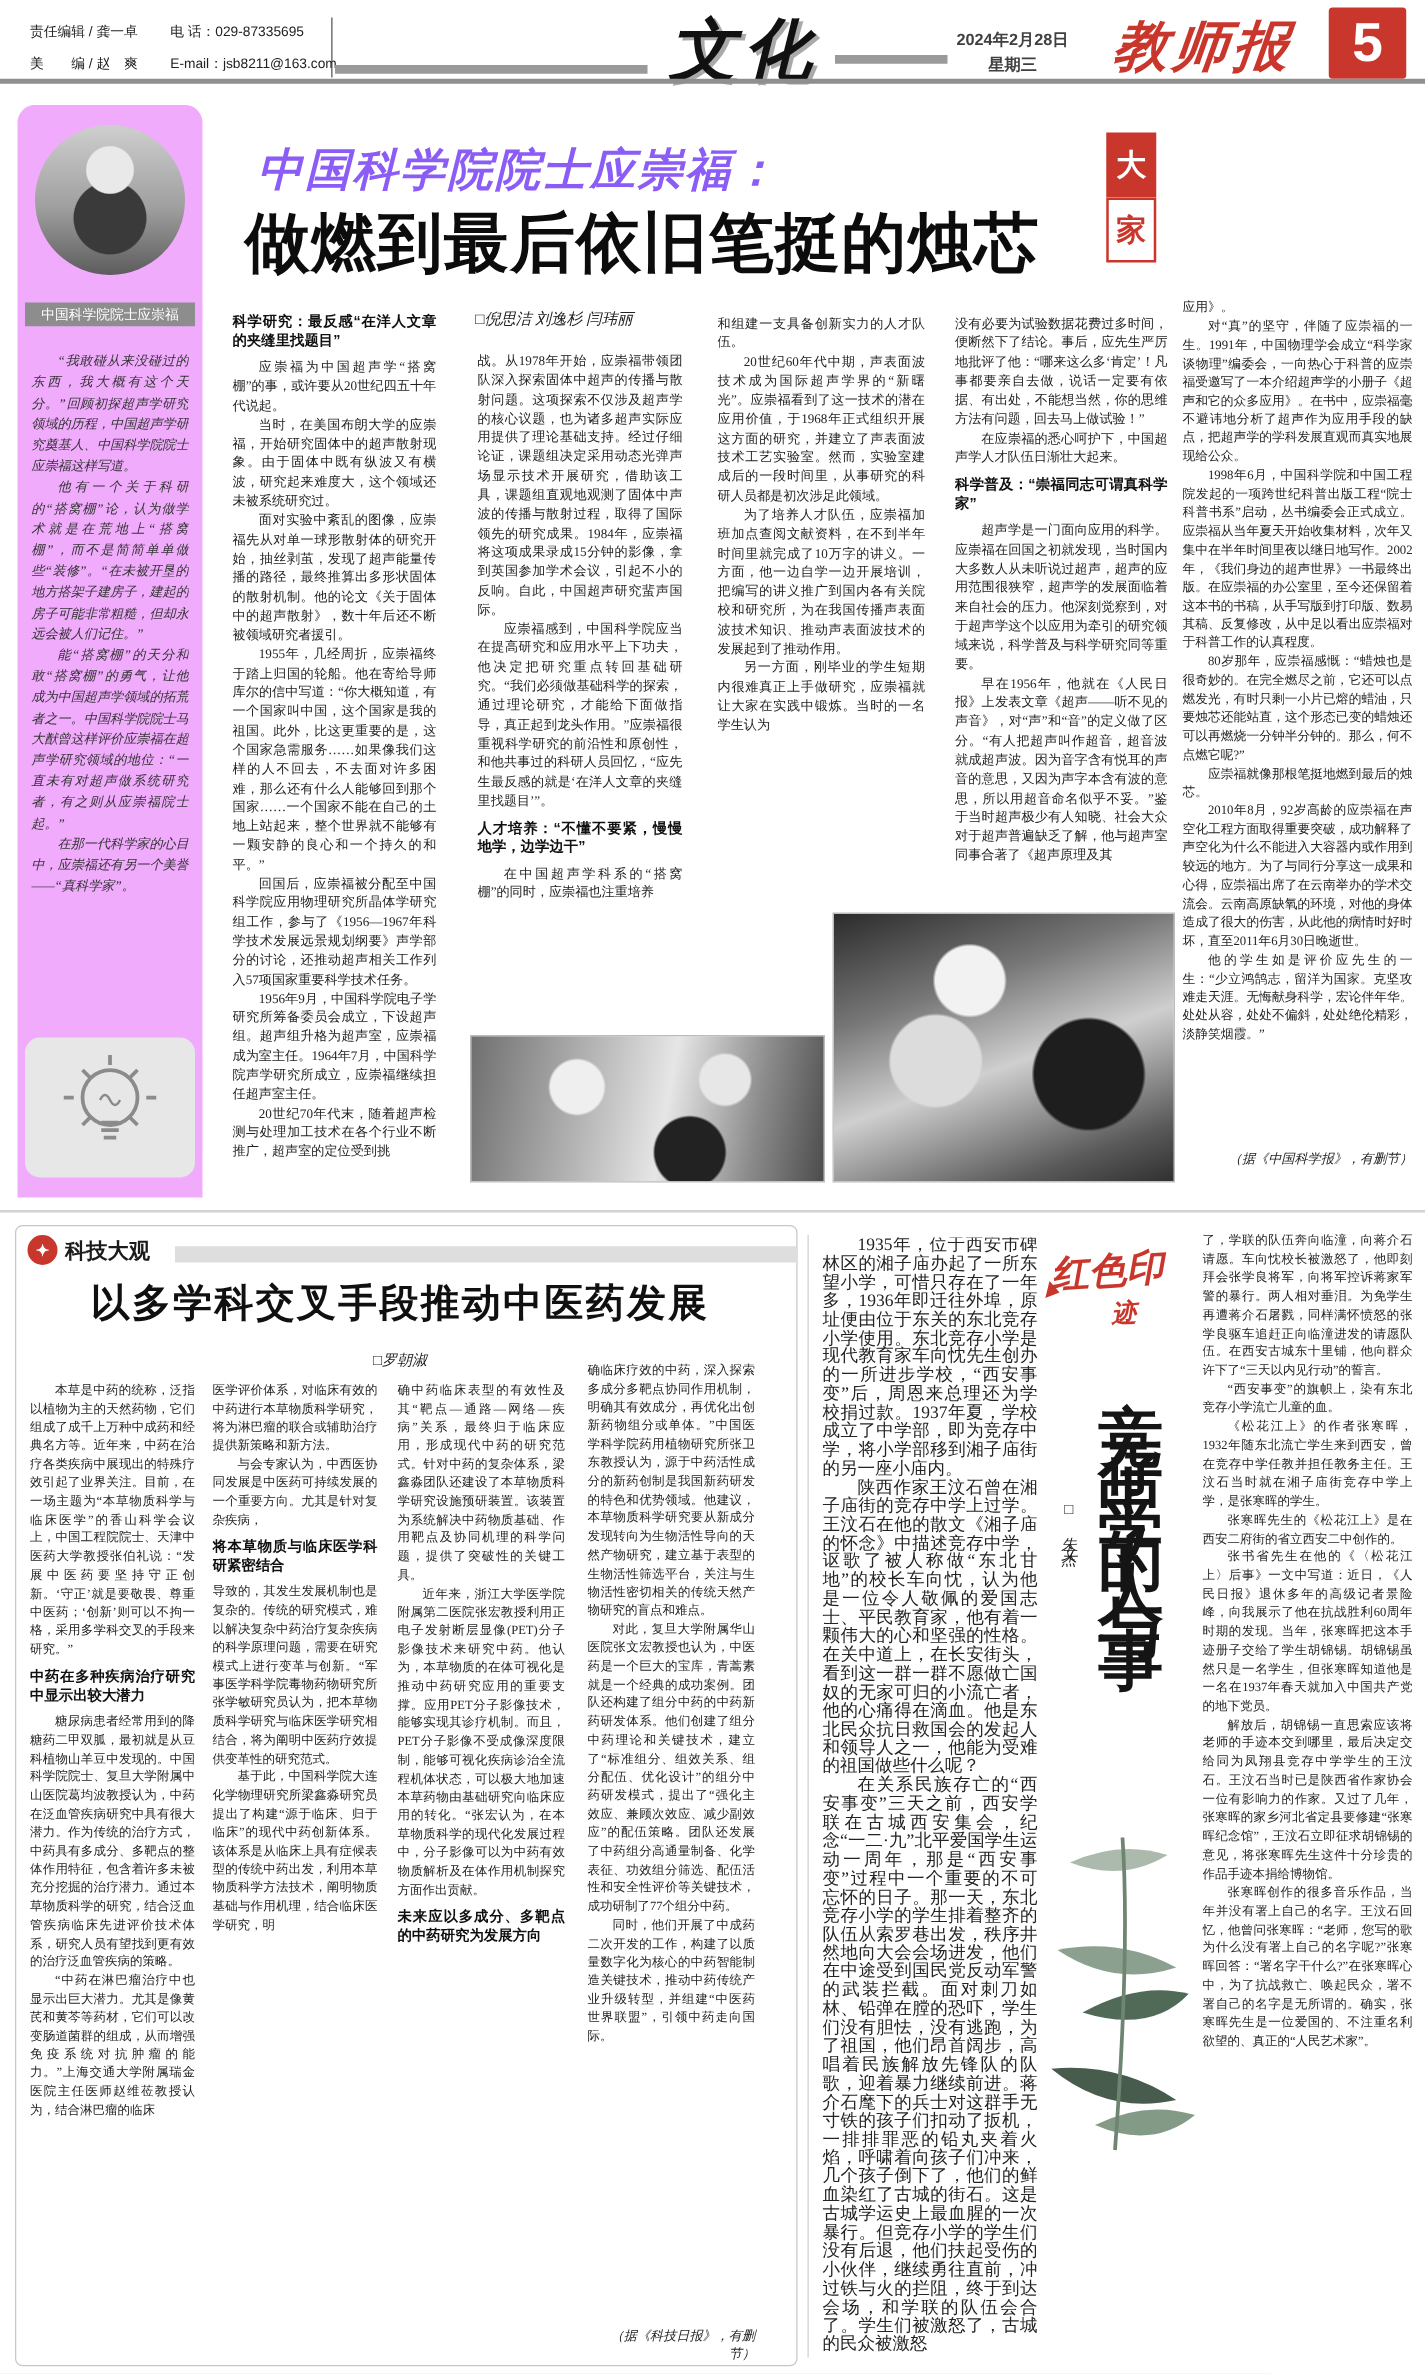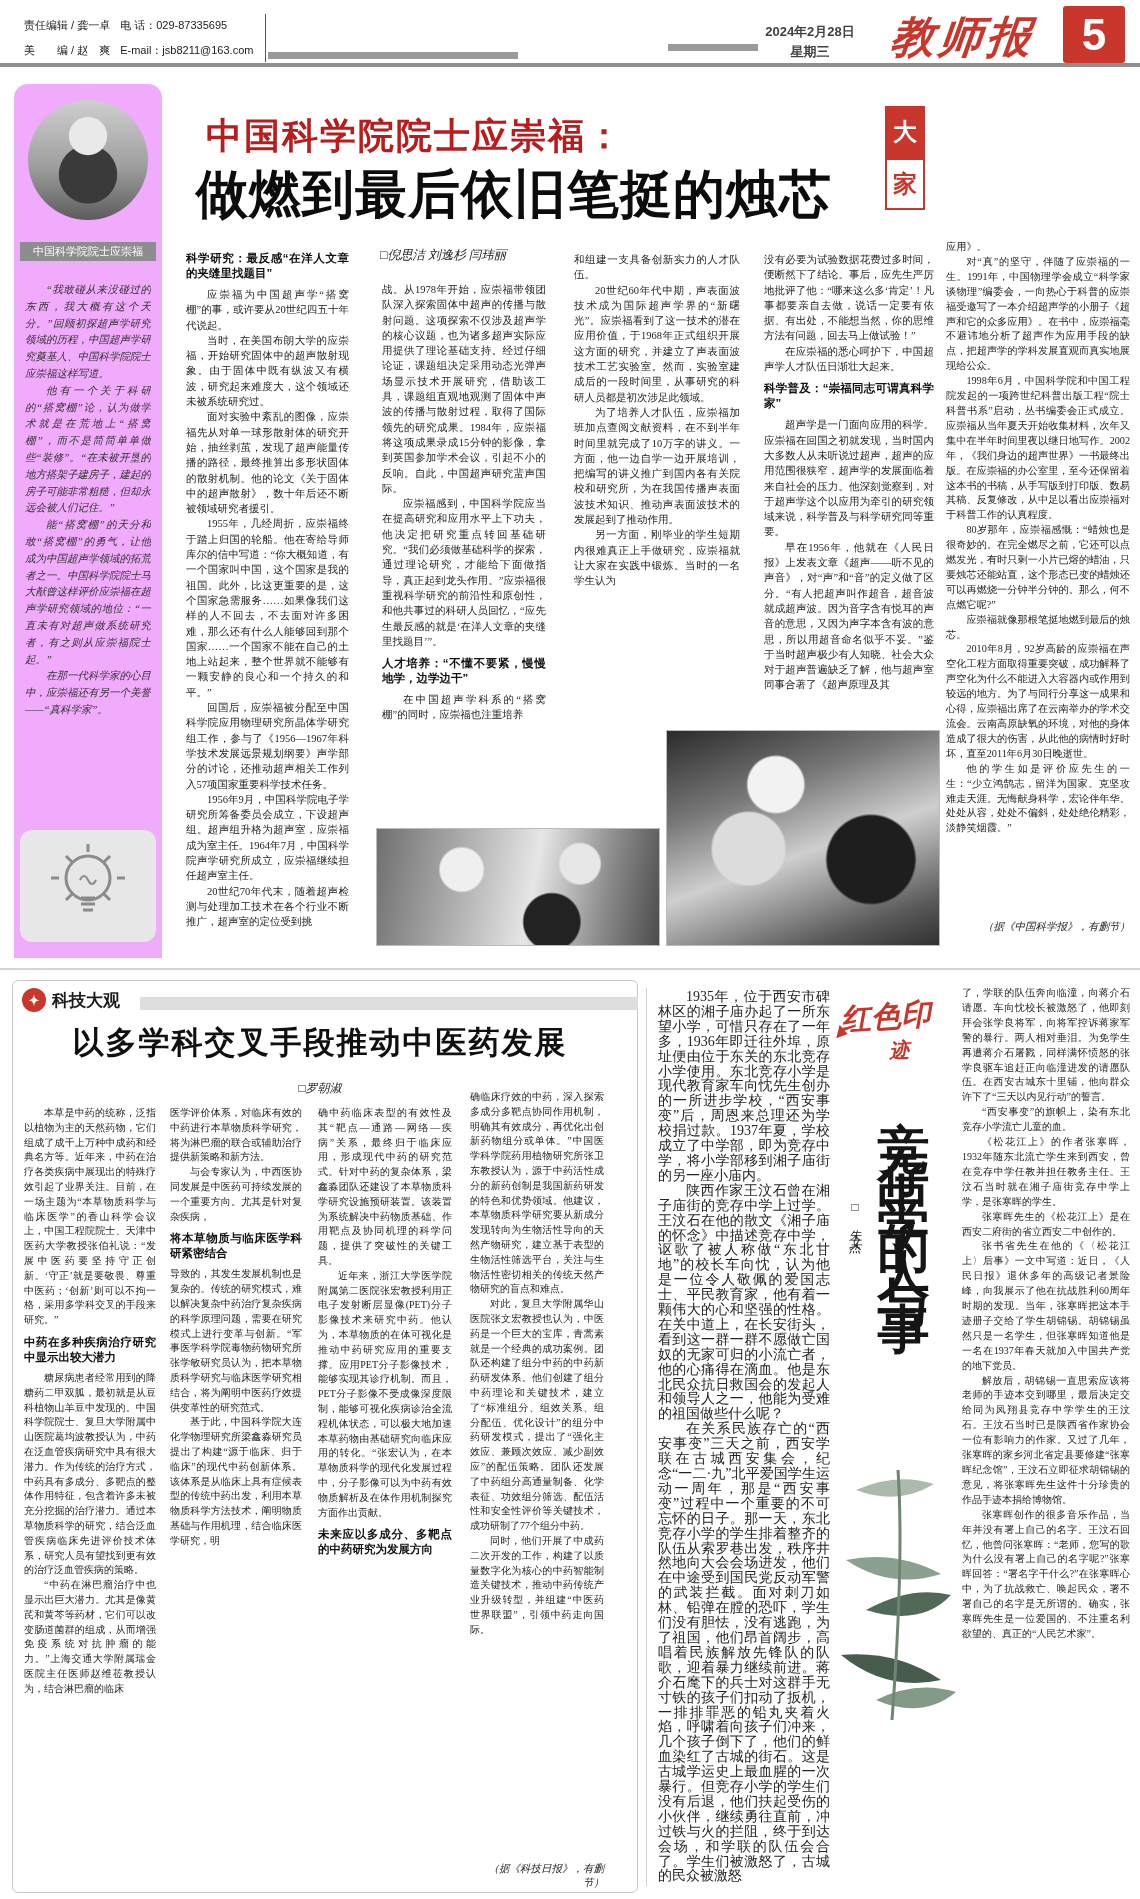--- a/index.html
+++ b/index.html
@@ -7,21 +7,21 @@
   #page {
     position:relative; width:1140px; height:1899px; background:#ffffff;
     font-family:"Liberation Serif","DejaVu Serif",serif; color:#1d1d1d; overflow:hidden;
     margin:0 auto;
   }
   
   .masthead-box { position:absolute; left:14px; top:14px; width:252px; height:48px;
     font-family:"Liberation Sans","DejaVu Sans",sans-serif; font-size:11px; color:#222;
     display:flex; flex-direction:column; justify-content:space-between; padding:4px 6px 4px 10px;
     border-right:1px solid #555; }
-  .masthead-box .row { display:flex; gap:10px; white-space:nowrap; }
+  .masthead-box .row { display:flex; gap:26px; white-space:nowrap; }
   .section-title { position:absolute; left:520px; top:4px; width:150px; text-align:center;
     font-size:54px; font-weight:bold; font-style:italic; color:#111;
     text-shadow:3px 3px 0 #aaa; font-family:"Liberation Serif",serif; letter-spacing:6px; }
   .deco-line-l { position:absolute; left:268px; top:52px; width:250px; height:7px; background:#9a9a9a; }
   .deco-line-r { position:absolute; left:668px; top:44px; width:90px; height:7px; background:#9a9a9a; }
   .pub-date { position:absolute; left:755px; top:22px; width:110px; text-align:center;
     font-family:"Liberation Sans",sans-serif; font-weight:bold; font-size:13px; line-height:1.5; color:#404040; }
   .paper-logo { position:absolute; left:868px; top:8px; width:190px; height:54px;
     font-family:"Liberation Serif",serif; font-style:italic; font-weight:bold;
     font-size:44px; color:#c9372c; letter-spacing:4px; transform:skewX(-6deg); text-align:center; }
@@ -43,21 +43,21 @@
     justify-content:center; font-family:"Liberation Sans",sans-serif; }
   .side-quote { position:absolute; left:11px; top:198px; width:126px; height:520px;
     font-style:italic; font-size:10.5px; line-height:16.8px; color:#333; text-align:justify;
     overflow:hidden; }
   .side-quote .para { text-indent:2em; }
   .bulb-card { position:absolute; left:6px; top:746px; width:136px; height:112px;
     background:#e7e7e7; border-radius:12px; display:flex; align-items:center; justify-content:center; }
 
   .main-headline-kicker { position:absolute; left:206px; top:112px; width:700px;
     font-family:"Liberation Sans","DejaVu Sans",sans-serif; font-weight:bold;
-    font-size:36px; letter-spacing:2px; color:#b91c1c; }
+    font-size:36px; letter-spacing:2px; color:#8b5cf6;font-style:italic; }
   .main-headline { position:absolute; left:196px; top:160px; width:760px;
     font-family:"Liberation Sans","DejaVu Sans",sans-serif; font-weight:900;
     font-size:52px; letter-spacing:1px; color:#0c0c0c; }
   .dajia-badge { position:absolute; left:885px; top:106px; width:40px; height:106px;
     font-family:"Liberation Serif",serif; font-weight:bold; font-size:24px; text-align:center; }
   .dajia-badge .cell1 { height:52px; background:#c9372c; color:#fff; display:flex; align-items:center; justify-content:center; }
   .dajia-badge .cell2 { height:52px; background:#fff; color:#c9372c; border:2px solid #c9372c;
     display:flex; align-items:center; justify-content:center; }
   .main-byline { position:absolute; left:380px; top:247px; width:380px; 
     font-style:italic; font-size:12.5px; color:#222; }
@@ -137,20 +137,21 @@
     <div class="row">
       <span>责任编辑 / 龚一卓</span>
       <span>电  话：029-87335695</span>
     </div>
     <div class="row">
       <span>美　　编 / 赵　爽</span>
       <span>E-mail：jsb8211@163.com</span>
     </div>
   </div>
   <div class="deco-line-l"></div>
+  <div class="section-title">文化</div>
   <div class="deco-line-r"></div>
   <div class="pub-date">
     <div>2024年2月28日</div>
     <div>星期三</div>
   </div>
   <div class="paper-logo">教师报</div>
   <div class="page-num">5</div>
   <div class="banner-rule"></div>
 
   <div class="sidebar">

